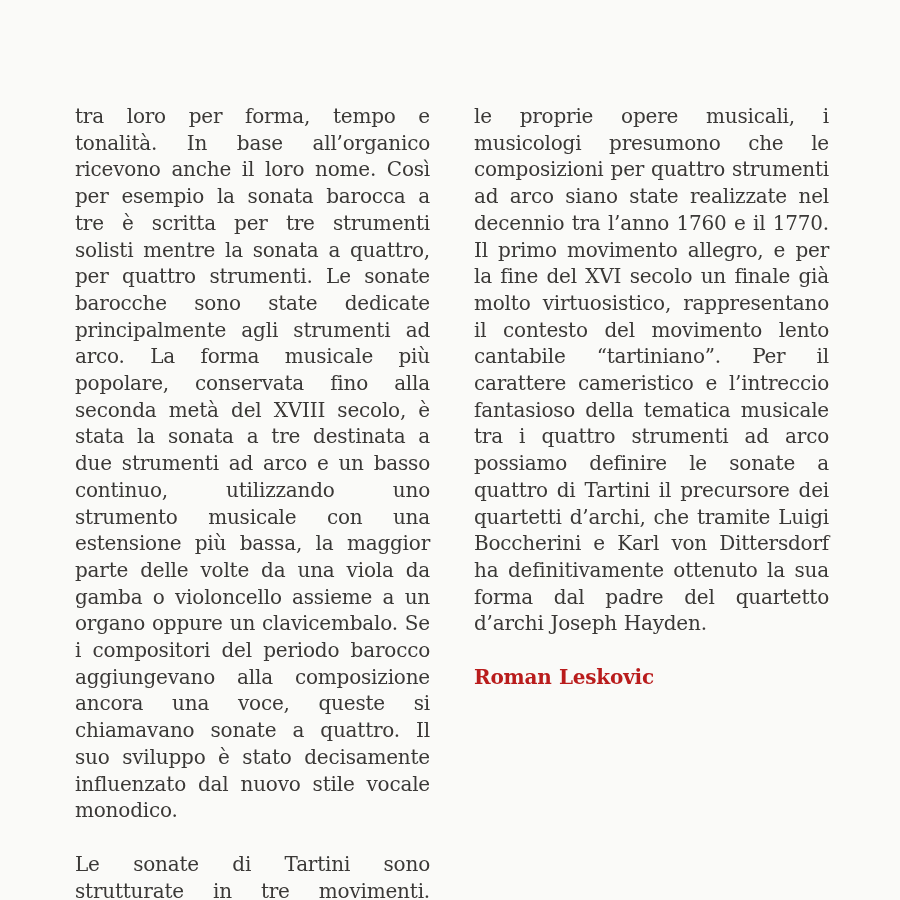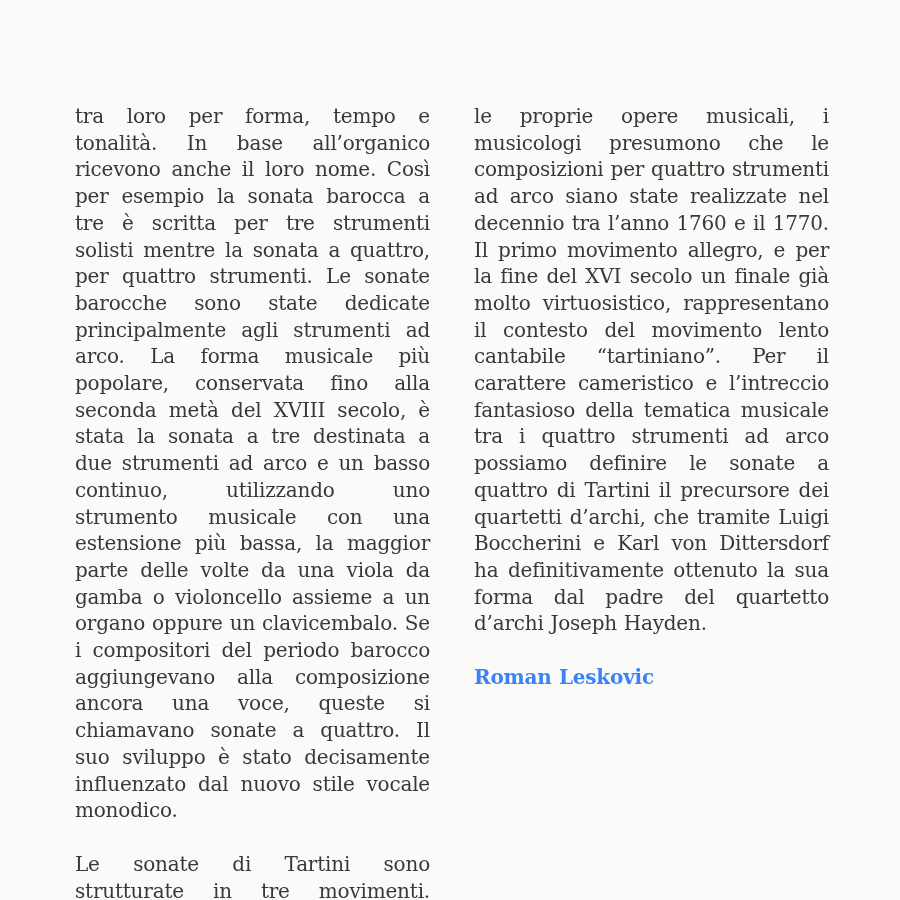--- a/index.html
+++ b/index.html
@@ -39,21 +39,21 @@
     word-spacing: 0.5px;
   }
   .column p + p {
     margin-top: 27px;
   }
   .author {
     margin-top: 33px;
     font-size: 21px;
     font-weight: bold;
     letter-spacing: 0;
-    color: #3b82f6;
+    color: #b91c1c;
     text-align: left;
   }
 </style>
 </head>
 <body>
 
 <div class="page">
   <div class="columns">
 
     <div class="column">

